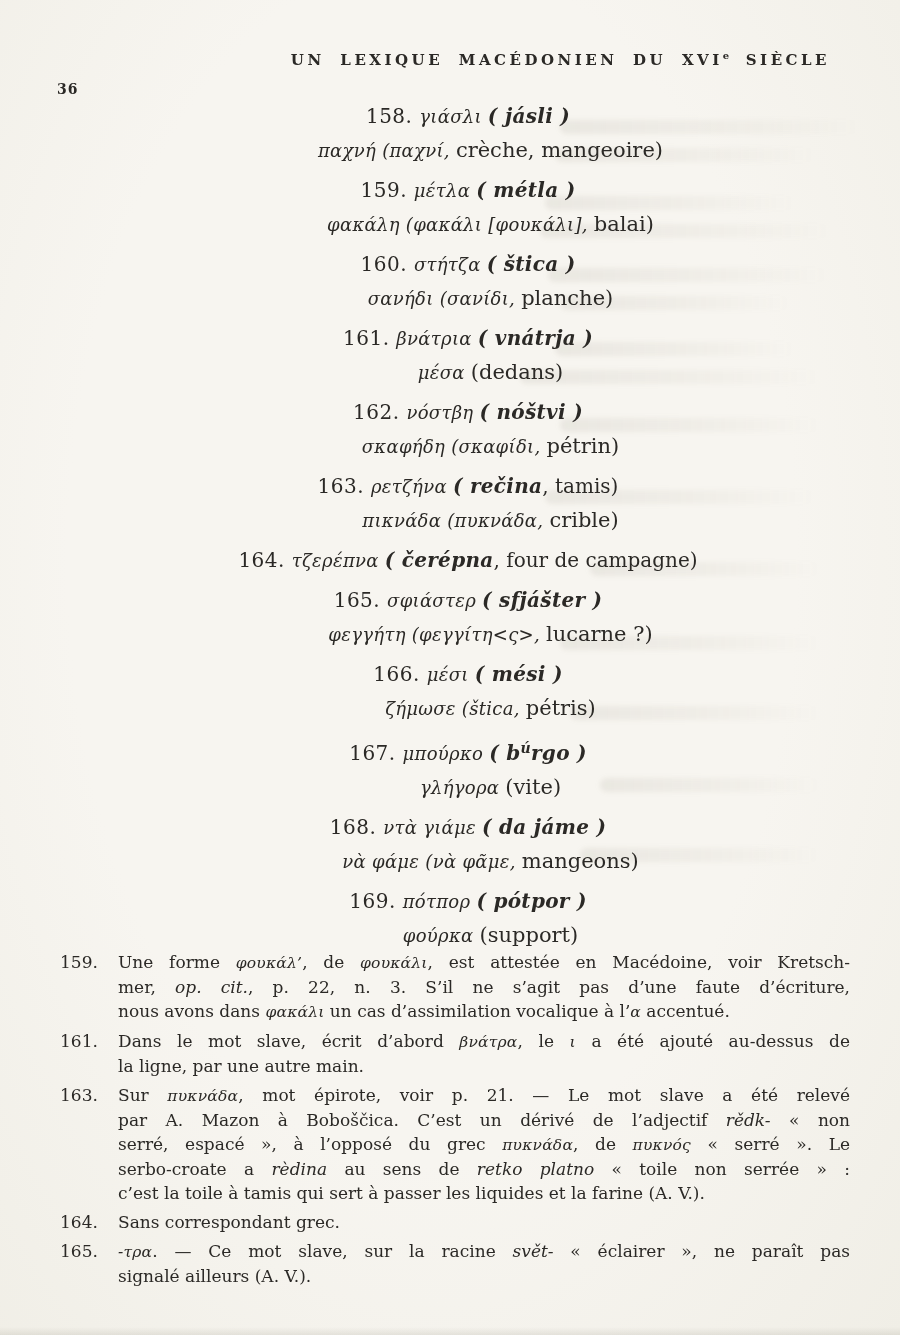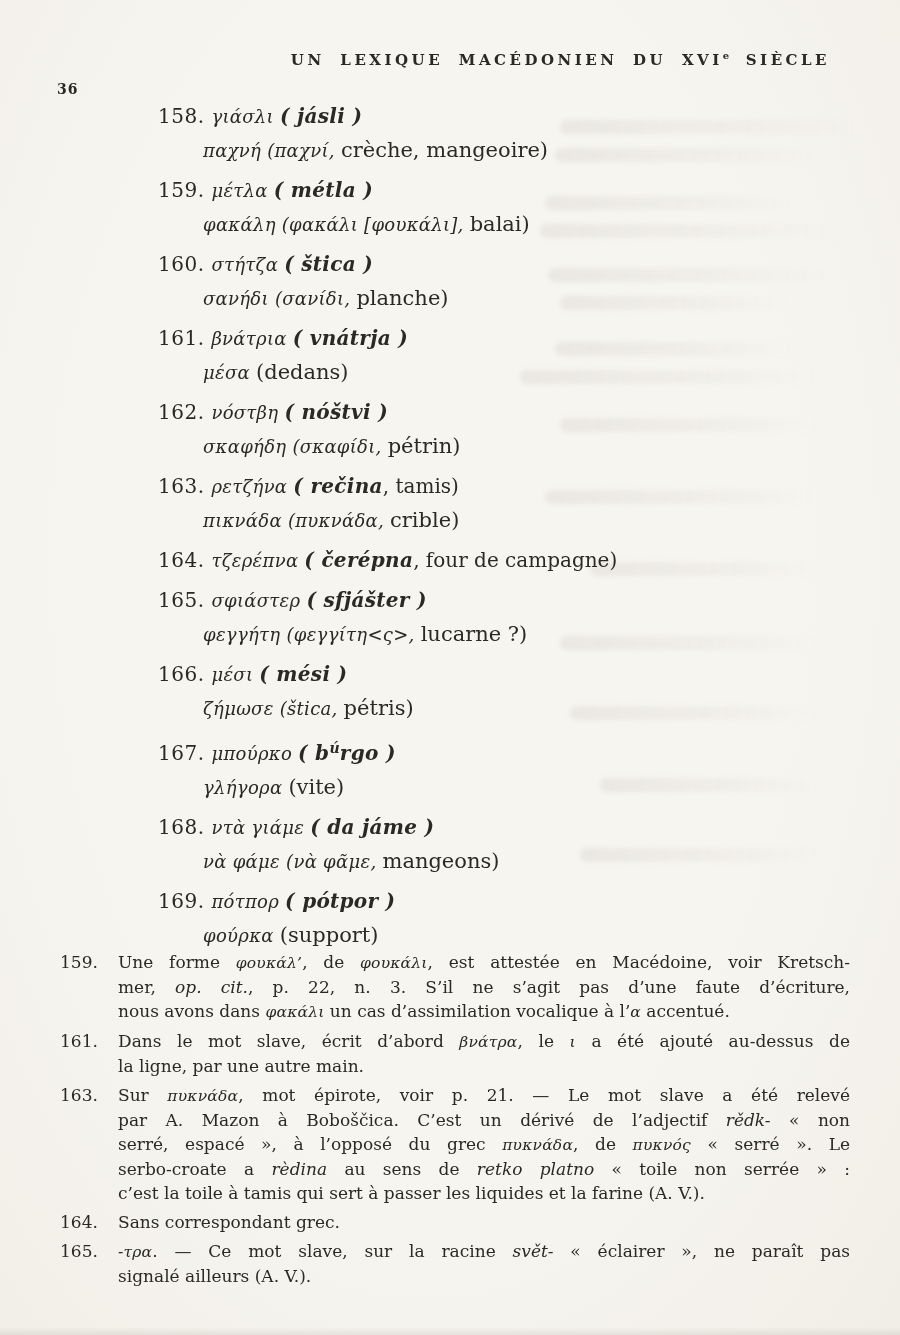--- a/index.html
+++ b/index.html
@@ -10,21 +10,21 @@
     color:#2b2926;
   }
   
   .page-num{position:absolute;top:46px;left:57px;font-size:14px;font-weight:700;letter-spacing:1px;margin-top:35px;}
   .header-title{position:absolute;top:50px;left:0;right:70px;text-align:right;
     font-size:15px;font-weight:700;letter-spacing:3.5px;word-spacing:7px;white-space:nowrap;}
   .header-title sup{font-size:10px;letter-spacing:1px;vertical-align:6px;}
   
   .entries{position:absolute;top:100px;left:158px;width:620px;}
   .entry{margin-bottom:6px;}
-  .eline{line-height:33px;white-space:nowrap;}
+  .eline{line-height:33px;white-space:nowrap;text-align:center;}
   .l2{padding-left:45px;}
   .num{font-size:20px;letter-spacing:.5px;}
   .hw{font-size:18px;font-style:italic;letter-spacing:.3px;}
   .tr{font-size:20px;font-style:italic;font-weight:700;letter-spacing:.3px;}
   .sup{vertical-align:7px;font-size:14px;}
   .tail{font-size:20px;font-style:normal;font-weight:400;}
   .g2{font-size:18px;font-style:italic;letter-spacing:.3px;}
   .fr{font-size:21px;}
   
   .footnotes{position:absolute;top:950px;left:60px;width:790px;}

